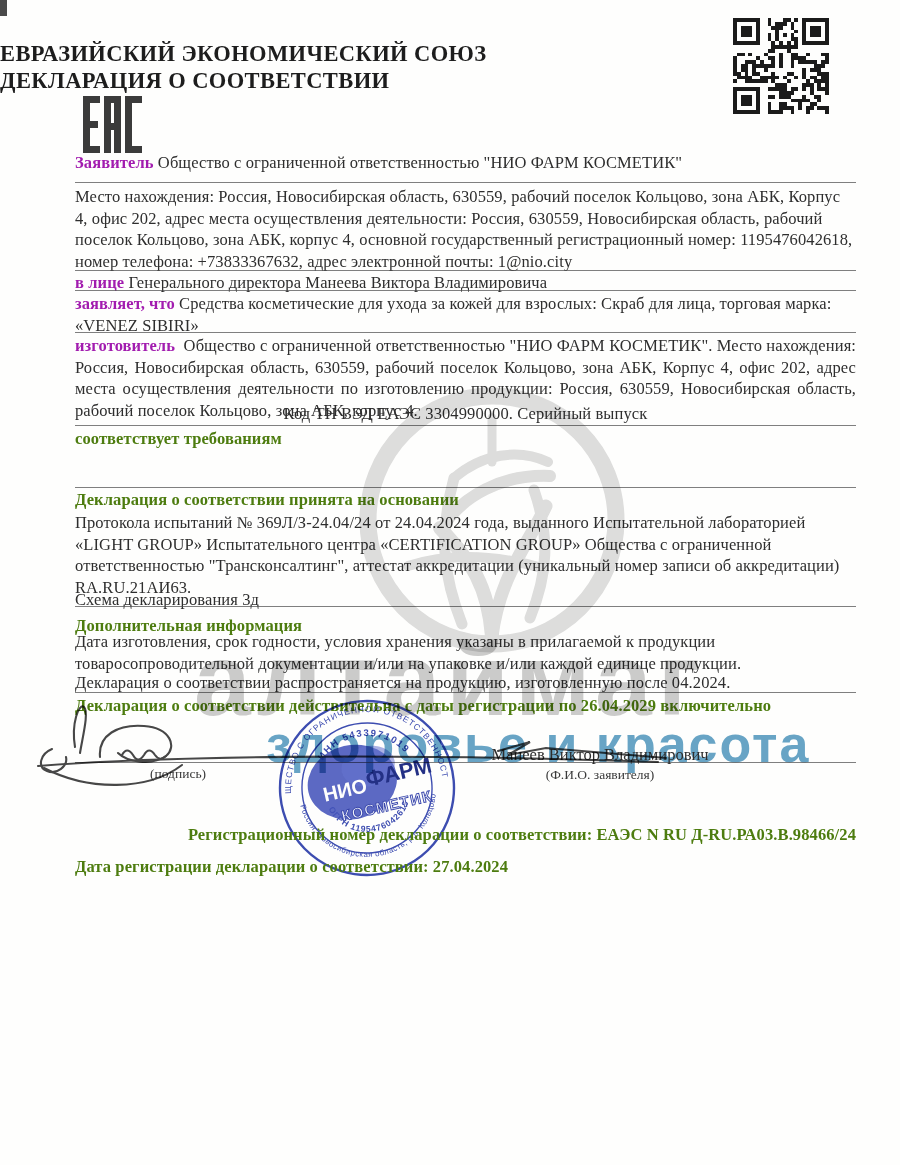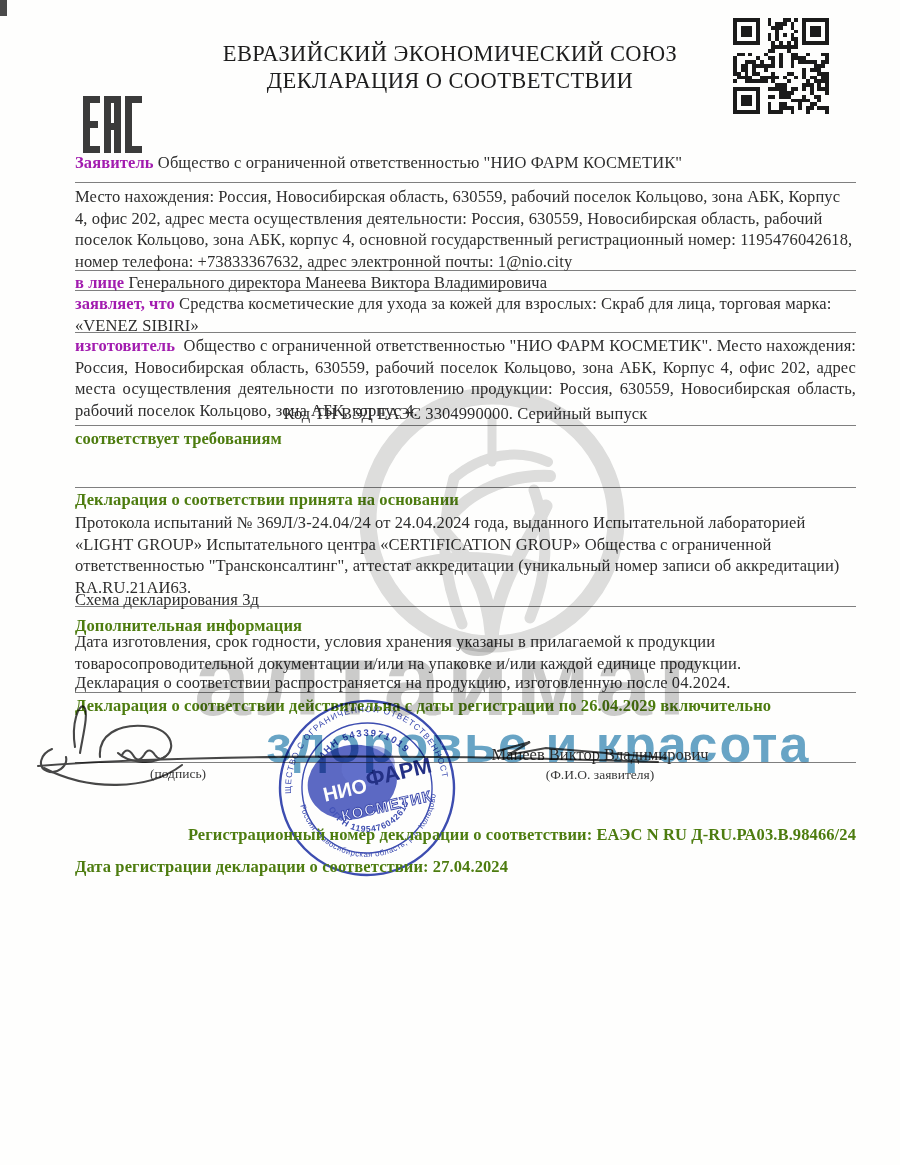--- a/index.html
+++ b/index.html
@@ -1,21 +1,21 @@
 <!DOCTYPE html>
 <html><head>
 <meta charset="utf-8">
 <style>
   html,body{margin:0;padding:0;background:#ffffff;}
   .page{position:relative;width:900px;height:1165px;background:#fefefd;overflow:hidden;
         font-family:"Liberation Serif",serif;color:#2e2e2e;}
   .abs{position:absolute;}
   .col{left:75px;width:781px;}
   p{margin:0;}
-  .title{top:40px;left:0;width:900px;text-align:center;font-weight:normal;font-size:22.5px;
+  .title{top:40px;left:0;width:900px;font-weight:bold;font-size:22.5px;
          line-height:27px;letter-spacing:.4px;color:#1d1d1d;}
   .bodytext{font-size:16.5px;line-height:21.6px;letter-spacing:.1px;}
   .just{text-align:justify;}
   .rule{left:75px;width:781px;height:1px;background:#4e4e4e;opacity:.72;}
   b{color:#a21caf;}
   .boldline{font-weight:bold;color:#4d7c0f;}
   .caption{font-size:13.5px;color:#3a3a3a;}
   
   .wm{mix-blend-mode:multiply;pointer-events:none;}
   .wm-big{top:622px;left:194px;font-family:Liberation Sans, sans-serif;font-weight:bold;

